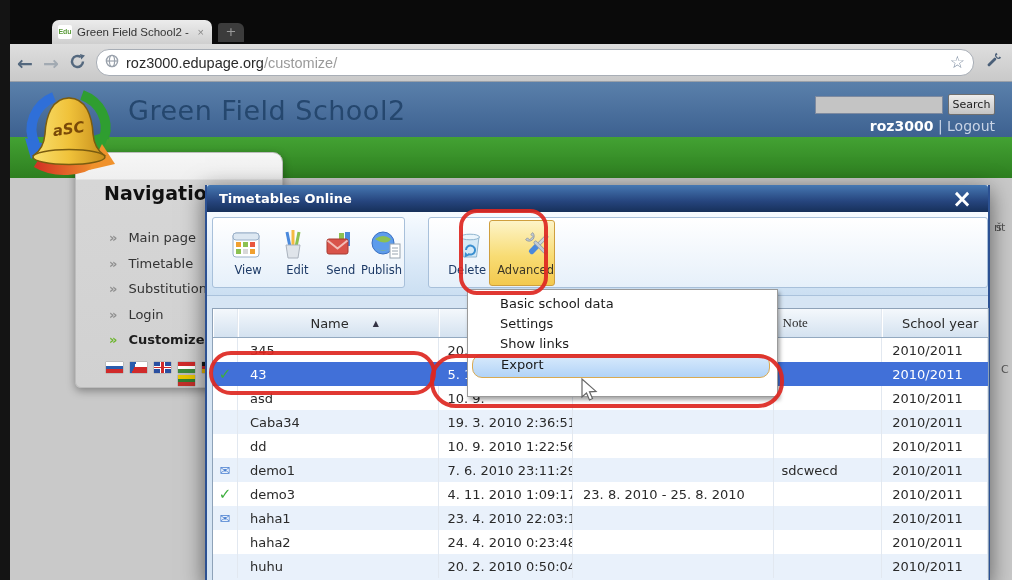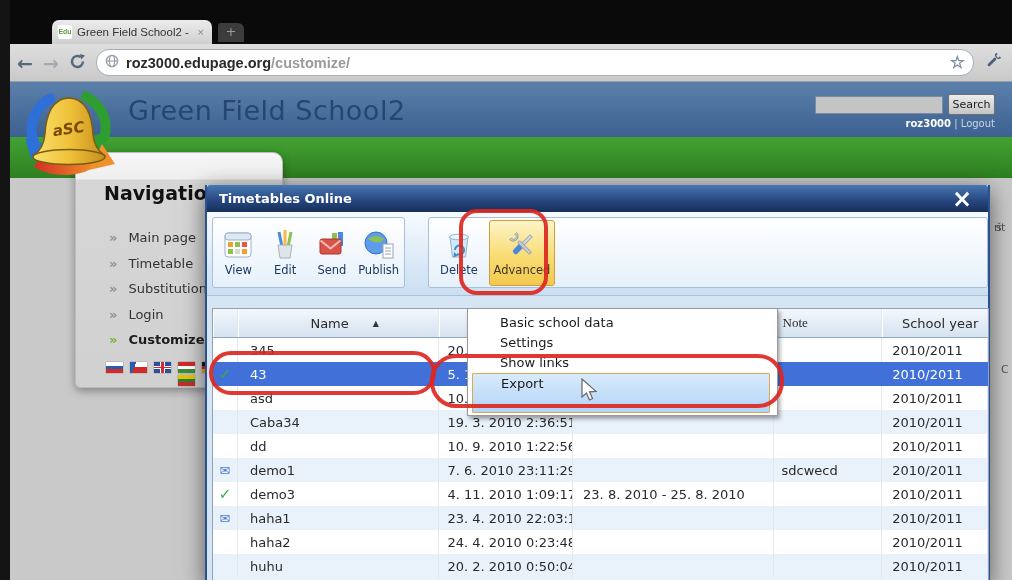--- a/index.html
+++ b/index.html
@@ -20,39 +20,39 @@
   #tab-close { color:#888; font-size:11px; padding:0 2px; cursor:default; }
   #newtab-btn { left:218px; top:23px; width:26px; height:19px; background:#3c3c3c;
     border-radius:3px 6px 0 0; color:#9a9a9a; font-size:13px; text-align:center; line-height:17px; }
   #browser-toolbar { left:0; top:44px; width:1012px; height:38px;
     background:linear-gradient(#dedede,#c9c9c9); border-bottom:1px solid #9aa0a8;
     display:flex; align-items:center; }
   .nav-glyph { font-size:19px; font-weight:bold; color:#54687e; width:26px; text-align:center; }
   #fwd-icon { color:#a2aab2; }
   #url-bar { margin-left:6px; width:878px; height:27px; background:#fff;
     border:1px solid #a8aeb6; border-radius:13px; display:flex; align-items:center;
-    padding:12px 8px; gap:7px; font-family:"Liberation Sans", sans-serif;font-weight:bold; }
+    padding:12px 8px; gap:7px; font-family:"Liberation Sans", sans-serif; }
   #url-text { font-size:14.5px; color:#2a2a2a; flex:1; }
   #url-text .path { color:#9a9a9a; }
   #star-icon { font-size:17px; color:#7d8ca0; }
   #wrench-icon { margin-left:9px; }
 
   
   #band-blue { left:0; top:82px; width:1012px; height:55px;
     background:linear-gradient(#5a80ab,#3d6190); }
   #band-green { left:0; top:137px; width:1012px; height:41px;
     background:linear-gradient(#43a233,#2e7f20); }
   #page-dim { left:0; top:178px; width:1012px; height:402px; background:#c9c9c9; }
   #school-title { left:128px; top:95px; font-size:27px; color:#25476e; letter-spacing:.5px; }
   #hdr-search-input { left:815px; top:96px; width:128px; height:18px;
     background:#c4c4c4; border:1px solid #7d8aa0; }
   #hdr-search-btn { left:948px; top:94px; width:47px; height:21px;
     background:linear-gradient(#ededed,#c4c4c4); border:1px solid #6f6f6f; border-radius:2px;
     font-size:11px; color:#222; text-align:center; line-height:19px; }
-  #hdr-user { left:700px; top:118px; width:295px; text-align:right; font-size:10px; color:#c9d4e6; }
+  #hdr-user { left:700px; top:118px; width:295px; text-align:right; font-size:14px; color:#c9d4e6; }
   #hdr-user b { color:#fff; }
   #left-border { left:0; top:0; width:10px; height:580px; background:#141414; z-index:50; }
 
   
   .frag { color:#555; font-size:11px; z-index:3; }
 
   
   #asc-logo { left:12px; top:82px; z-index:6; }
 
   
@@ -91,21 +91,21 @@
   #dlg-title { color:#fff; font-size:13px; font-weight:bold; flex:1; }
   #dlg-close { color:#fff; font-size:24px; font-weight:bold; line-height:20px; padding:0 4px; }
 
   #dlg-toolbar { height:84px; background:linear-gradient(#f7fbff,#d9e8f7 65%,#cbdff2);
     border-bottom:1px solid #aac2dc; display:flex; padding:5px 0 0 5px; }
   .tb-group { height:71px; border:1px solid #a8c0da; border-radius:3px;
     background:linear-gradient(#ffffff,#e6f0fa); display:flex; align-items:center; padding:0 2px; }
   #tb-group1 { width:193px; }
   #tb-group2 { margin-left:23px; width:572px; }
   .tb-btn { width:48px; height:62px; border-radius:2px; display:flex; flex-direction:column;
-    align-items:center; justify-content:center; gap:2px; }
+    align-items:flex-end; justify-content:center; gap:2px; }
   .tb-btn svg { width:32px; height:32px; }
   .tb-label { font-size:11.5px; color:#1d3a66; }
   #btn-delete { width:54px; margin-left:1px; }
   #btn-advanced { width:66px; height:66px; margin-left:3px;
     background:linear-gradient(#fdf4c8,#f8dc74 55%,#f3c94e);
     border:1px solid #cf9f3e; border-radius:3px; }
   #btn-advanced .tb-label { color:#3a3526; }
 
   
   #tt-table { margin:12px 0 0 5px; width:777px; border:1px solid #8ea2b8; background:#fff; }
@@ -127,28 +127,28 @@
   .t-row.selected .cell { color:#fff; border-right-color:#4170d8; }
   .t-row .c-icon { justify-content:center; }
   .t-row .c-name { padding-left:12px; } .t-row .c-date { padding-left:8px; }
   .t-row .c-period { padding-left:10px; } .t-row .c-note { padding-left:8px; }
   .t-row .c-year { padding-left:10px; }
   .icon-check { color:#3dae3d; font-weight:bold; font-size:15px; }
   .icon-mail { color:#4a7fd0; font-size:13px; }
   #partial-row { height:6px; background:#e9f1fb; }
 
   
-  #adv-menu { left:467px; top:308px; width:311px; height:108px; z-index:25;
+  #adv-menu { left:467px; top:289px; width:311px; height:108px; z-index:25;
     background:#fff; border:1px solid #9a9a9a; box-shadow:2px 3px 4px rgba(0,0,0,.35);
     padding-top:4px; }
   .menu-item { height:20px; line-height:20px; padding-left:32px; font-size:13px;
     color:#1a1a1a; white-space:nowrap; }
-  .menu-item.highlighted { height:40px; line-height:20px; margin:0 7px 0 4px;
+  .menu-item.highlighted { height:24px; line-height:20px; margin:0 7px 0 4px;
     padding-left:28px; background:linear-gradient(#d9ebfc,#b2d3f7);
-    border:1px solid #d9aa52; border-radius:1px; }
+    border:1px solid #d9aa52; border-radius:10px; }
 
   
   .red-ring { border:4px solid rgba(221,39,33,.92); background:transparent; z-index:30; }
   #ring-advanced { left:459px; top:209px; width:89px; height:86px; border-radius:18px; }
   #ring-row43 { left:209px; top:351px; width:227px; height:44px; border-radius:22px; }
   #ring-export { left:430px; top:354px; width:354px; height:54px; border-radius:26px; }
   #cursor { left:578px; top:378px; z-index:40; }
 </style>
 </head>
 <body>

